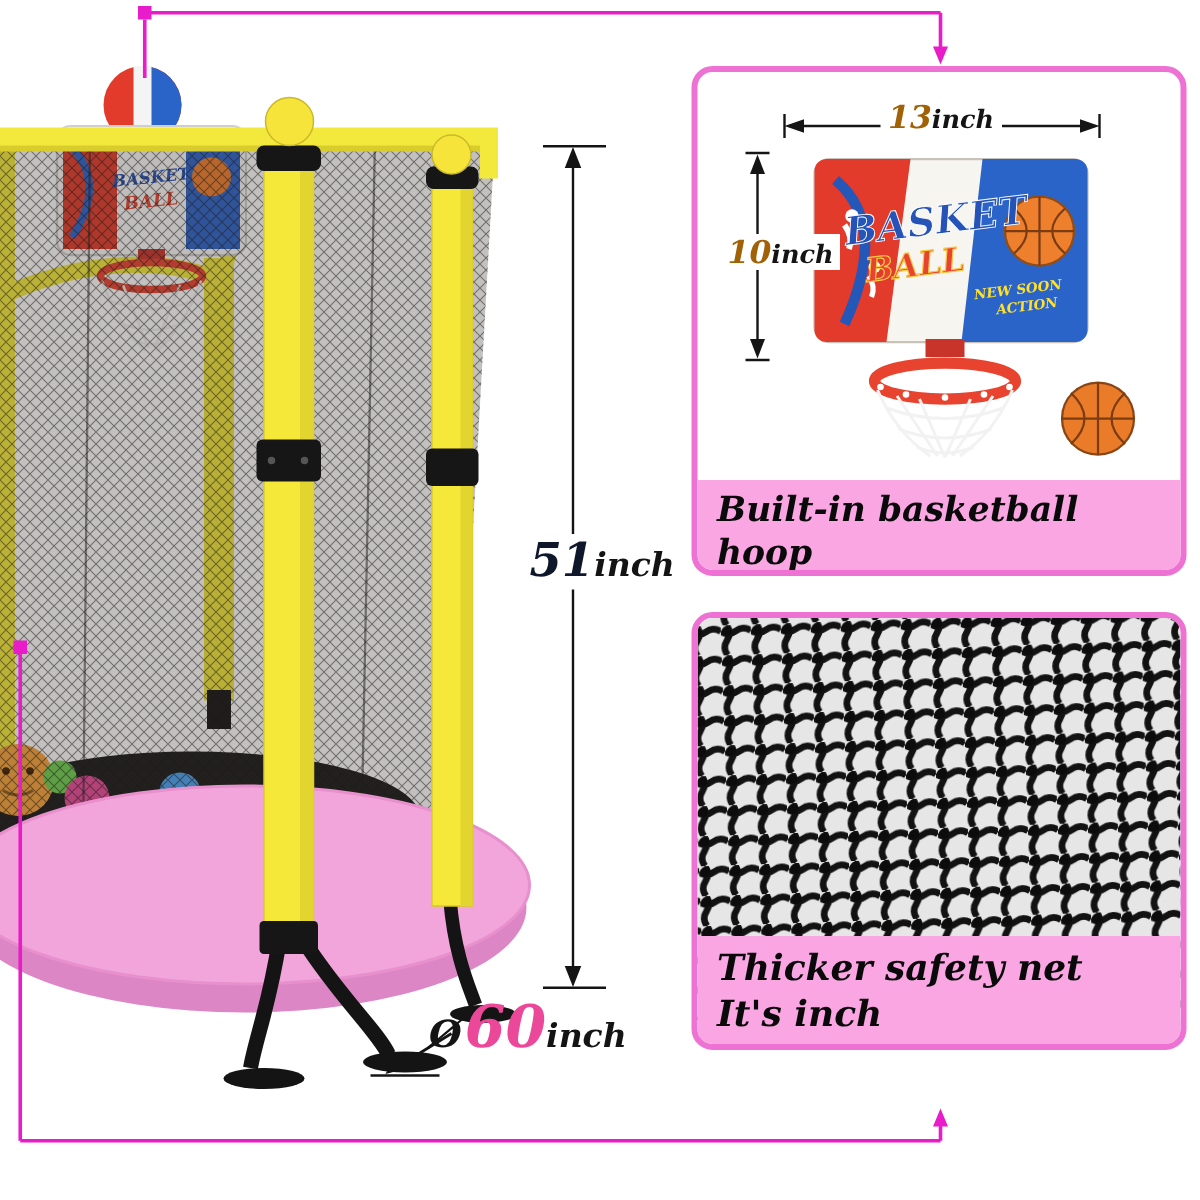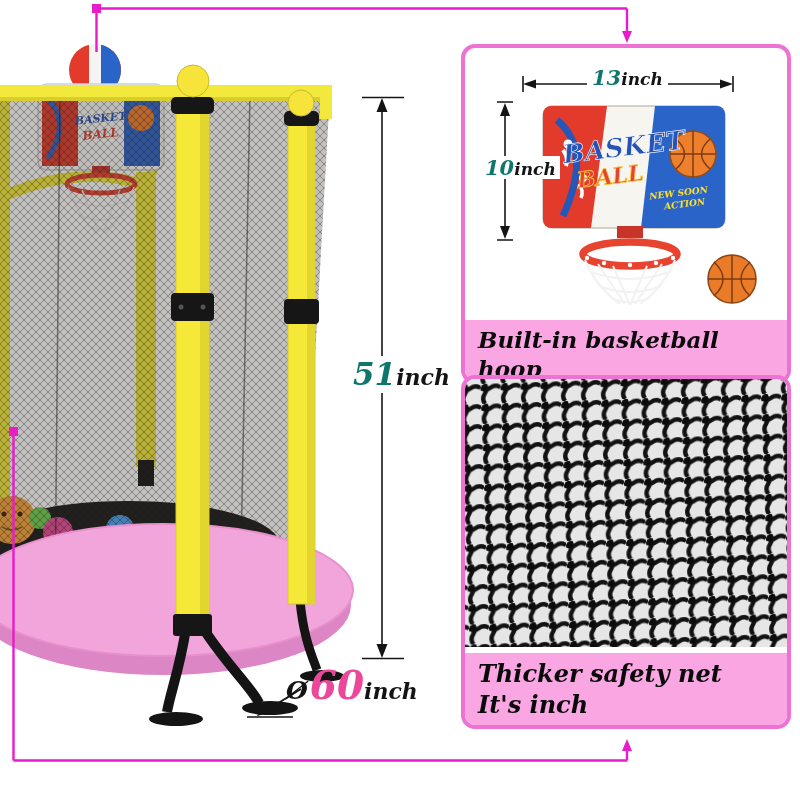--- a/index.html
+++ b/index.html
@@ -3,35 +3,35 @@
 <meta charset="utf-8">
 <style>
   * { margin:0; padding:0; box-sizing:border-box; }
   html,body { width:800px; height:800px; background:#fff; font-family:"DejaVu Serif", serif; }
   .canvas { position:relative; width:800px; height:800px; background:#fff; overflow:hidden; }
   svg.tramp { position:absolute; left:0; top:0; width:460px; height:800px; }
   svg.annot { position:absolute; left:0; top:0; width:800px; height:800px; }
 
   .dim-label { position:absolute; font-style:italic; font-weight:bold; white-space:nowrap; line-height:1; }
   .dim-height { left:348px; top:356px; background:#fff; padding:3px 5px; }
-  .dim-height .num { font-size:31px; color:#0f766e; }
+  .dim-height .num { font-size:31px; color:#0f172a; }
   .dim-height .unit { font-size:22px; color:#141414; }
   .dim-diameter { left:286px; top:666px; }
   .dim-diameter .sym { font-size:25px; color:#141414; margin-right:2px; }
   .dim-diameter .num { font-size:39px; color:#ec4899; }
   .dim-diameter .unit { font-size:22px; color:#141414; }
 
   .panel { position:absolute; width:330px; border:4px solid #ee72d4; border-radius:14px; background:#fff; overflow:hidden; }
   .panel-hoop { left:461px; top:44px; height:340px; }
-  .panel-net  { left:461px; top:375px; height:354px; }
+  .panel-net  { left:461px; top:408px; height:292px; }
   .panel svg { display:block; }
 
   .dim-13 { left:122px; top:18px; background:#fff; padding:1px 5px; }
   .dim-10 { left:16px;  top:108px; background:#fff; padding:1px 4px; }
-  .dim-13 .num, .dim-10 .num { font-size:21px; color:#0f766e;text-align:right; }
+  .dim-13 .num, .dim-10 .num { font-size:21px; color:#a16207;text-align:right; }
   .dim-13 .unit, .dim-10 .unit { font-size:17px; color:#141414; }
 
   .caption { position:absolute; left:0; right:0; bottom:0; background:#f9a6e2;
              padding:5px 0 0 13px; font-style:italic; font-weight:bold; color:#0a0a0a; }
   .panel-hoop .caption { height:60px; font-size:23px; line-height:29px; }
   .panel-net  .caption { height:72px; font-size:24px; line-height:31px; }
 </style>
 </head>
 <body>
 

